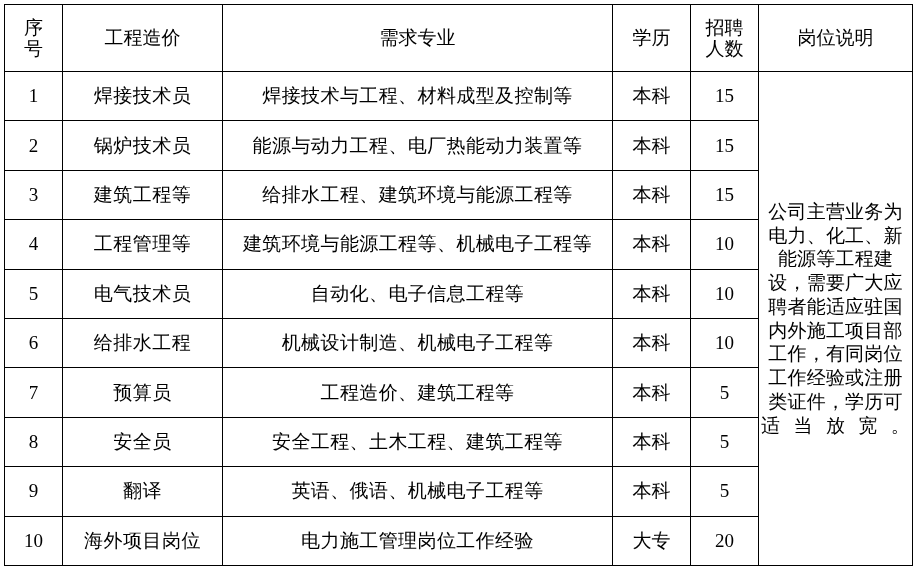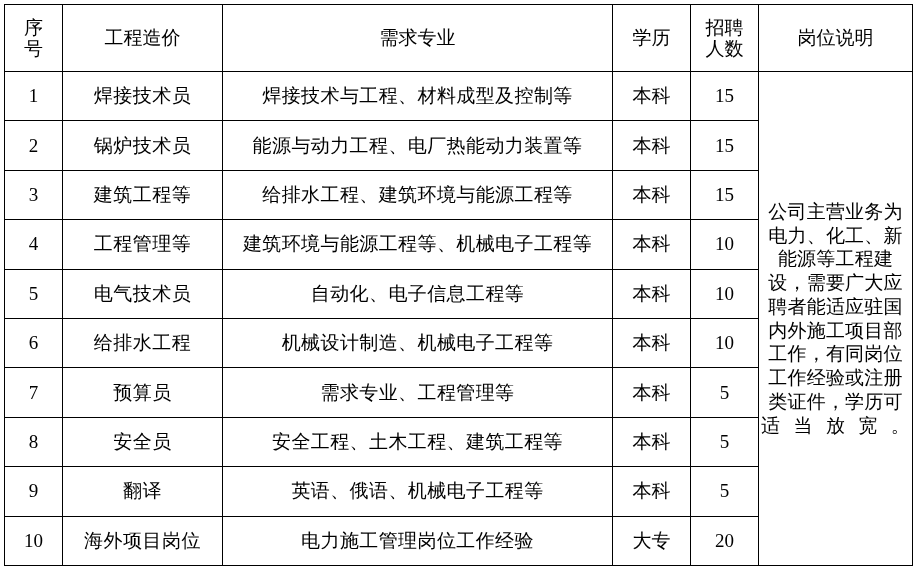--- a/index.html
+++ b/index.html
@@ -155,21 +155,21 @@
       <tr>
         <td class="no-cell">6</td>
         <td class="pos-cell">给排水工程</td>
         <td class="major-cell">机械设计制造、机械电子工程等</td>
         <td class="edu-cell">本科</td>
         <td class="count-cell">10</td>
       </tr>
       <tr>
         <td class="no-cell">7</td>
         <td class="pos-cell">预算员</td>
-        <td class="major-cell">需求专业、工程管理等</td>
+        <td class="major-cell">工程造价、建筑工程等</td>
         <td class="edu-cell">本科</td>
         <td class="count-cell">5</td>
       </tr>
       <tr>
         <td class="no-cell">8</td>
         <td class="pos-cell">安全员</td>
         <td class="major-cell">安全工程、土木工程、建筑工程等</td>
         <td class="edu-cell">本科</td>
         <td class="count-cell">5</td>
       </tr>

